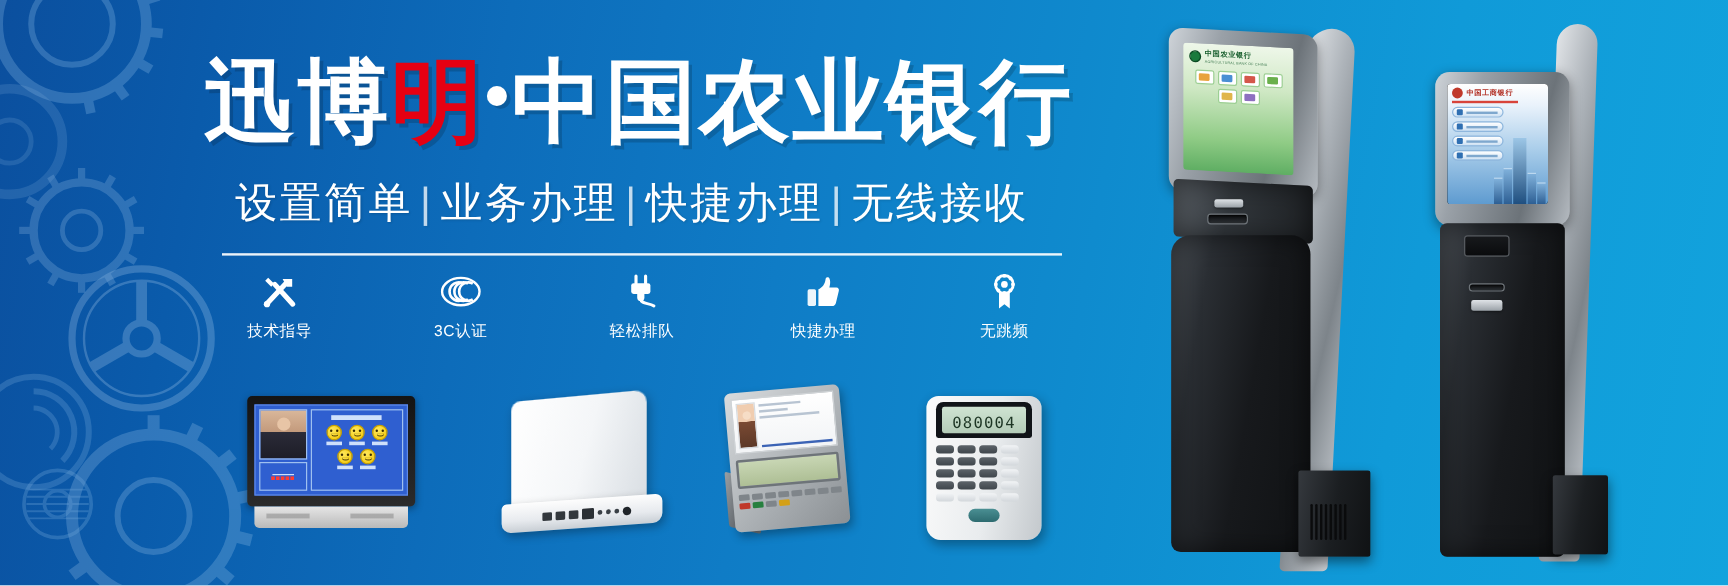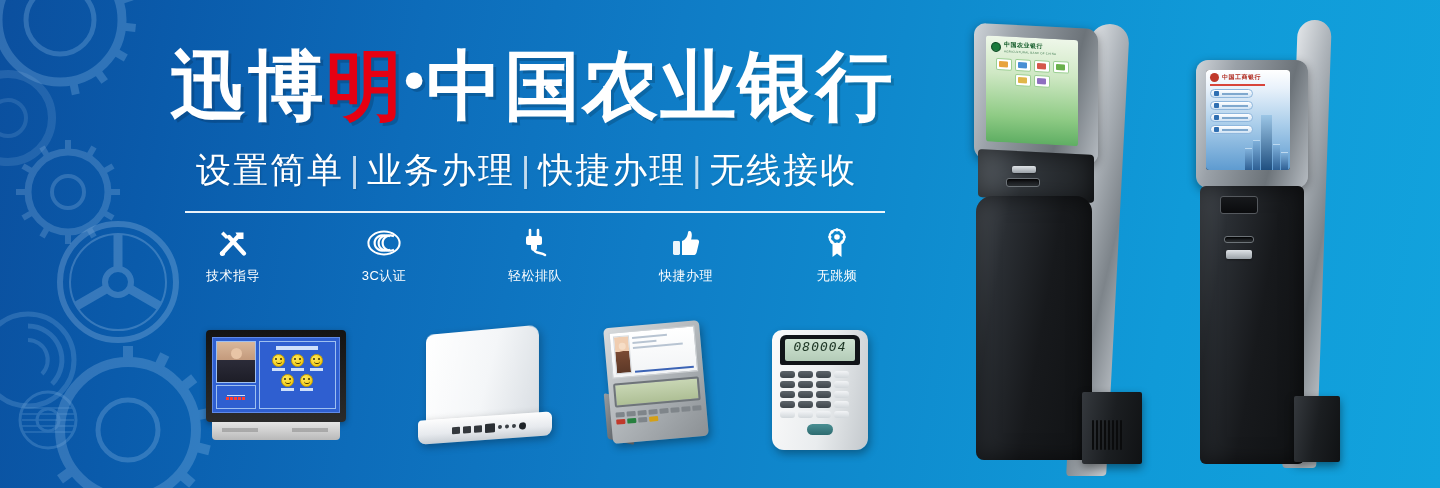--- a/index.html
+++ b/index.html
@@ -181,21 +181,21 @@
   .pad-body {
     position: absolute; inset: 0;
     background: linear-gradient(100deg,#fbfbfb 0%,#e9ecee 55%,#c3c8cc 100%);
     border-radius: 10px 10px 12px 12px;
     box-shadow: 2px 4px 9px rgba(0,0,0,.32);
     padding: 5px 8px 8px;
   }
   .pad-top { height: 30px; background: #111418; border-radius: 6px 6px 2px 2px; padding: 4px 5px; }
   .pad-lcd {
     height: 100%; background: linear-gradient(#cfe3d2,#b4ccb8);
-    border-radius: 2px; display: flex; align-items: flex-start; justify-content: center; font-style: italic;
+    border-radius: 2px; display: flex; align-items: flex-end; justify-content: center;
   }
   .pad-lcd span {
     font-family: "DejaVu Sans Mono", monospace; font-size: 13px;
     letter-spacing: 1px; color: #1d3524;
   }
   .pad-keys { margin-top: 6px; display: flex; flex-wrap: wrap; gap: 3px 3px; }
   .pad-keys b {
     width: 15px; height: 7px; display: block; border-radius: 3px;
     background: linear-gradient(#5d646a,#3e454b);
   }

